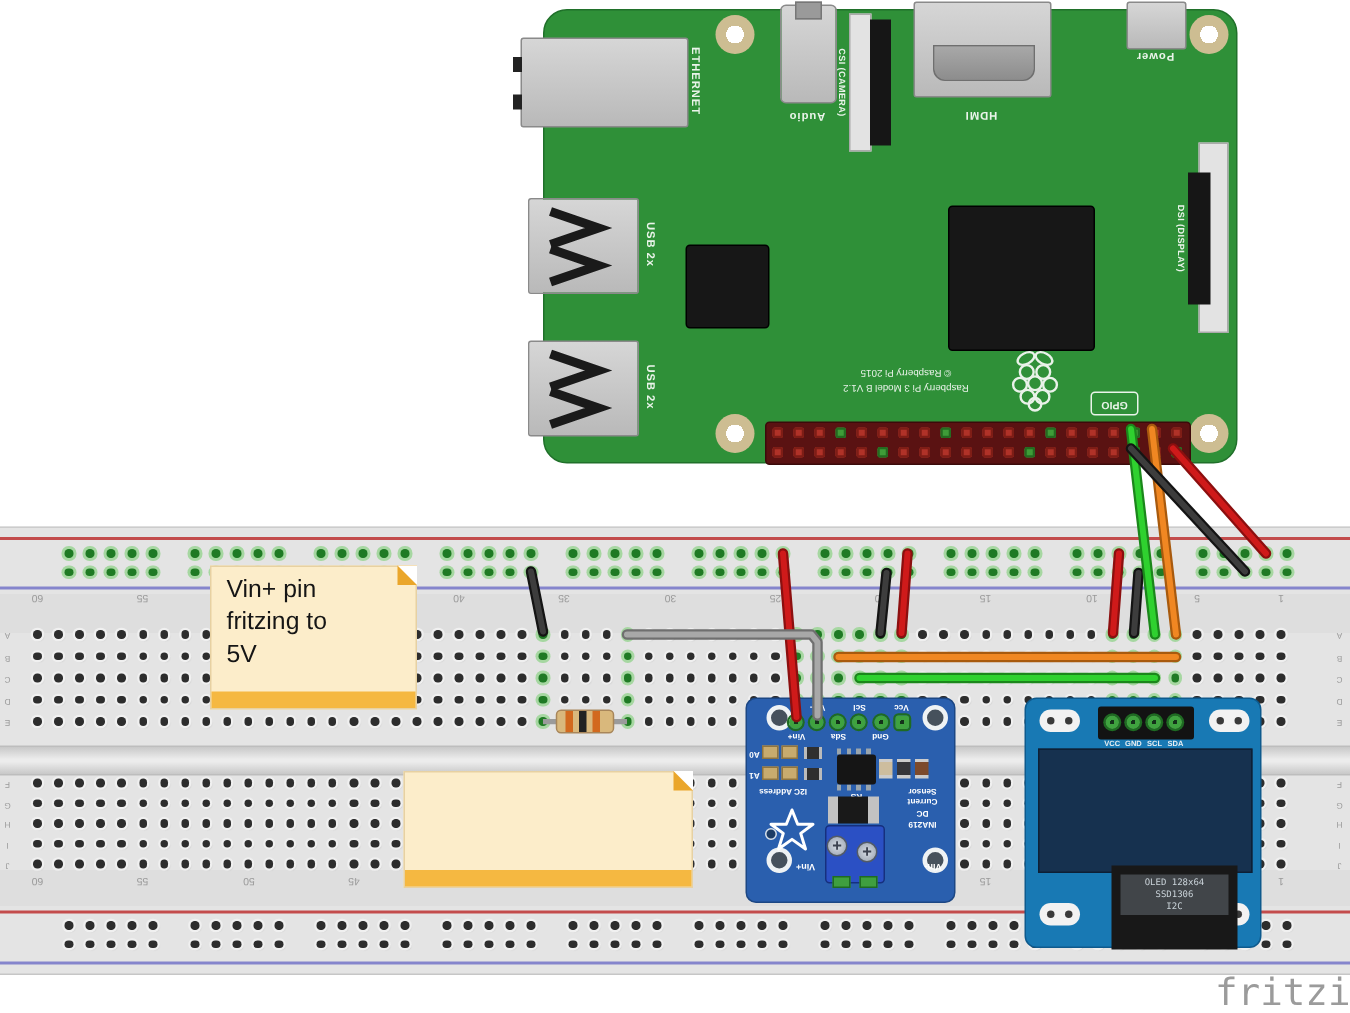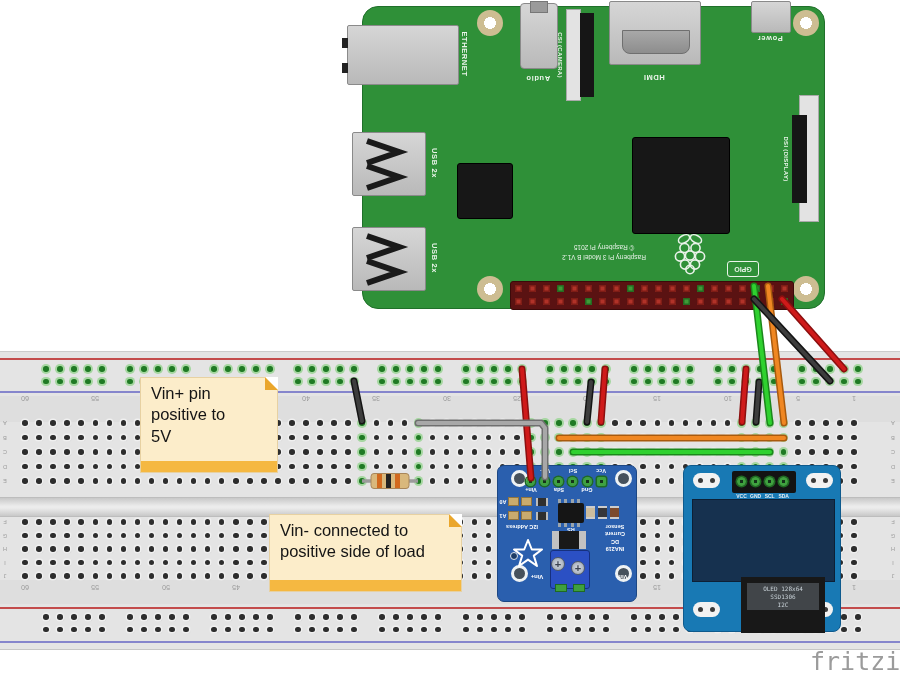--- a/index.html
+++ b/index.html
@@ -1151,28 +1151,26 @@
       <polyline points="768,286 784,423" fill="none" stroke="#a85a0e" stroke-width="7" stroke-linecap="round" stroke-linejoin="round"></polyline>
       <polyline points="768,286 784,423" fill="none" stroke="#f08722" stroke-width="4" stroke-linecap="round" stroke-linejoin="round"></polyline>
       <polyline points="754,299 830,381" fill="none" stroke="#141414" stroke-width="7" stroke-linecap="round" stroke-linejoin="round"></polyline>
       <polyline points="754,299 830,381" fill="none" stroke="#3d3d3d" stroke-width="4" stroke-linecap="round" stroke-linejoin="round"></polyline>
       <polyline points="782,299 844,369" fill="none" stroke="#8c0f0f" stroke-width="7" stroke-linecap="round" stroke-linejoin="round"></polyline>
       <polyline points="782,299 844,369" fill="none" stroke="#cf1a1a" stroke-width="4" stroke-linecap="round" stroke-linejoin="round"></polyline>
     </svg>
 
   <div class="note" style="left:140px;top:377px;width:138px;height:96px;">
     <div class="txt">Vin+ pin
-positive to
+fritzing to
 5V</div>
     <div class="bar"></div>
     <div class="fold"></div>
   </div>
   <div class="note" style="left:269px;top:514px;width:193px;height:78px;">
-    <div class="txt">Vin- connected to
-positive side of load</div>
     <div class="bar"></div>
     <div class="fold"></div>
   </div>
 
   <div id="watermark">fritzing</div>
 <div class="pad" style="left: 526.3px; top: 476.5px;"></div>
     <div class="pad" style="left: 540.35px; top: 476.5px;"></div>
     <div class="pad" style="left: 554.4px; top: 476.5px;"></div>
     <div class="pad" style="left: 568.45px; top: 476.5px;"></div>
     <div class="pad" style="left: 582.5px; top: 476.5px;"></div>

